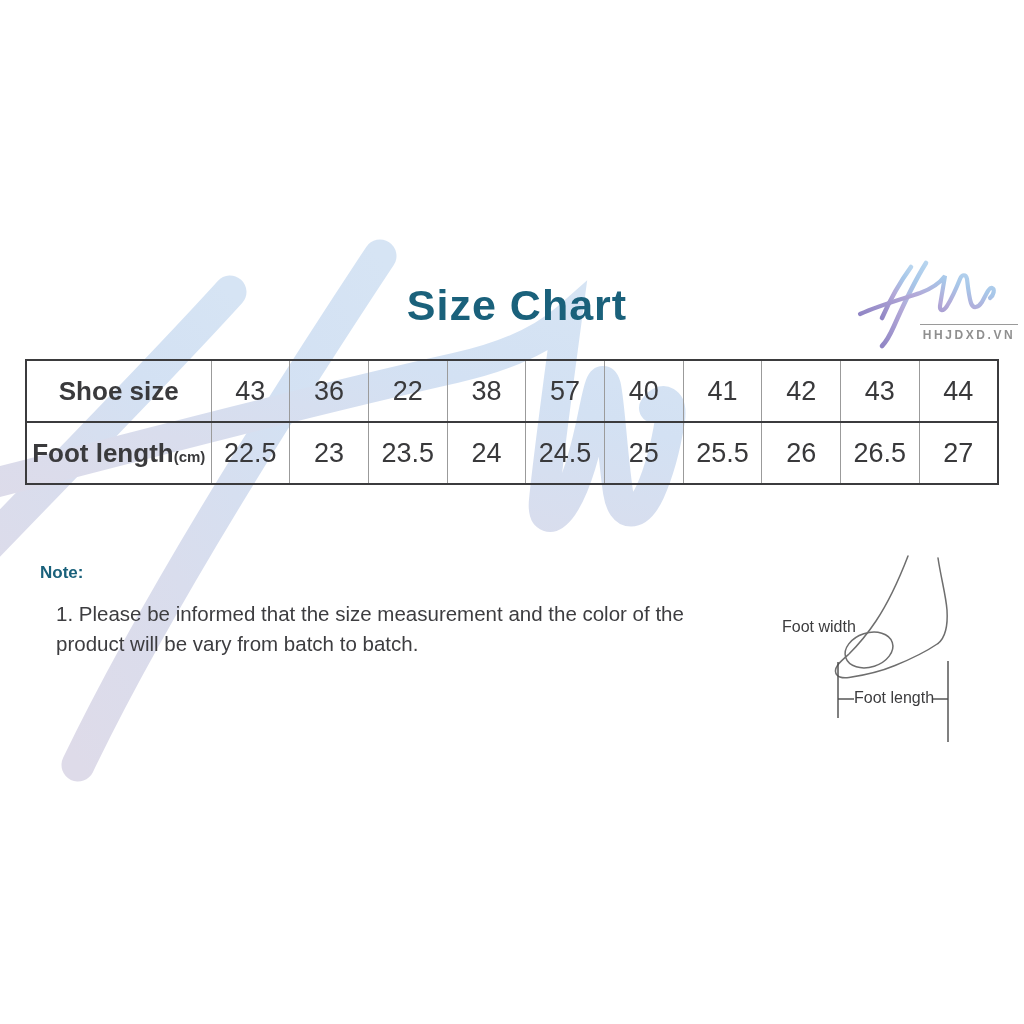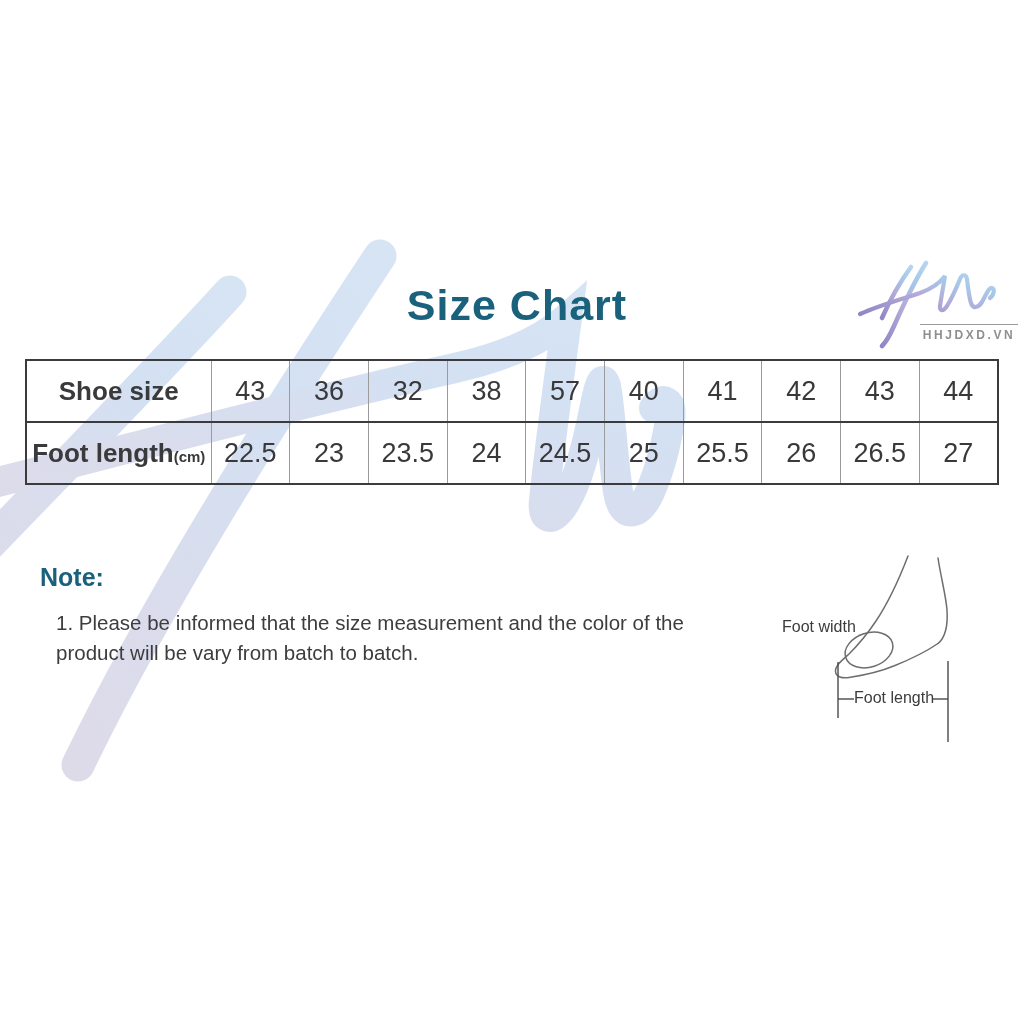--- a/index.html
+++ b/index.html
@@ -31,21 +31,21 @@
     border-left:1px solid #9b9b9b;border-top:2px solid #3b3b3d;
     height:60px;text-align:center;vertical-align:middle;
     font-size:27px;color:#39393b;padding:0;background:transparent;
   }
   .size-table td.label-cell{font-weight:bold;font-size:26px;color:#3a3a3c;}
   .size-table td.label-cell .unit{font-size:15px;font-weight:bold;}
   .c-label{width:185px;}
   .c-val{width:78.7px;}
   
   .note{position:absolute;left:40px;top:563px;width:700px;z-index:2;}
-  .note-heading{margin:0 0 10px 0;font-size:25px;font-weight:bold;color:#1a617b;}
+  .note-heading{margin:0 0 10px 0;font-size:17px;font-weight:bold;color:#1a617b;}
   .note p{margin:16px;font-size:20.5px;line-height:30px;color:#3d3d40;}
   
   .foot-diagram{position:absolute;left:780px;top:548px;width:240px;height:204px;z-index:2;}
   .foot-svg{position:absolute;left:0;top:0;width:232px;height:200px;}
   .fd-label{position:absolute;font-size:16px;color:#3c3c3e;white-space:nowrap;}
   .fw-label{left:2px;top:70px;width:70px;text-align:right;}
   .fl-label{left:74px;top:141px;width:80px;text-align:center;}
 </style>
 </head>
 <body>
@@ -110,21 +110,21 @@
         <col class="c-val">
         <col class="c-val">
         <col class="c-val">
         <col class="c-val">
     </colgroup>
     <tbody>
       <tr>
         <td class="label-cell"><span>Shoe size</span><span class="unit"></span></td>
       <td>43</td>
           <td>36</td>
-          <td>32</td>
+          <td>22</td>
           <td>38</td>
           <td>57</td>
           <td>40</td>
           <td>41</td>
           <td>42</td>
           <td>43</td>
           <td>44</td>
         </tr>
       <tr>
         <td class="label-cell"><span>Foot length</span><span class="unit">(cm)</span></td>

